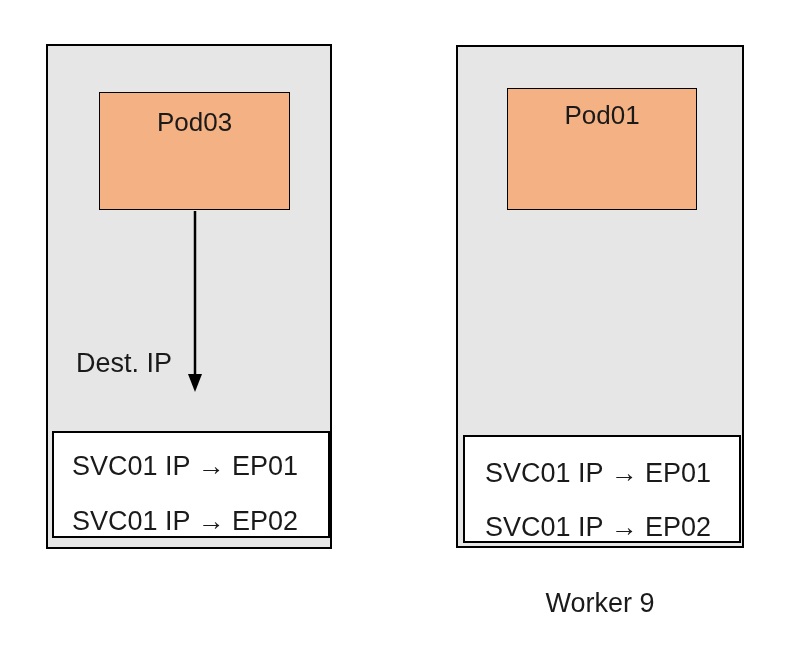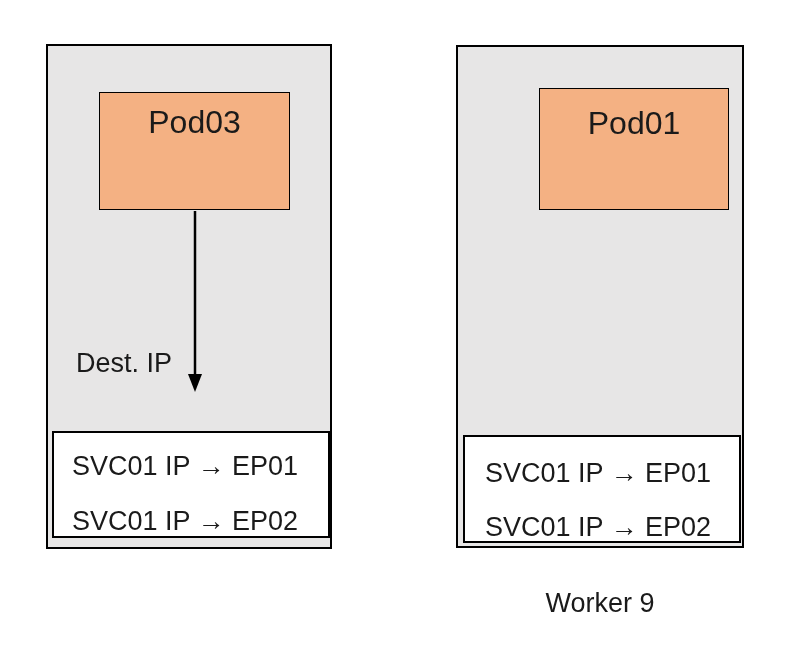--- a/index.html
+++ b/index.html
@@ -24,25 +24,25 @@
     background: var(--node-fill);
     border: 2px solid var(--line);
   }
   .node1 { left: 46px; top: 44px; width: 286px; height: 505px; }
   .node2 { left: 456px; top: 45px; width: 288px; height: 503px; }
   .pod {
     position: absolute;
     background: var(--pod-fill);
     border: 1.5px solid var(--line);
     text-align: center;
-    font-size: 32px;
+    font-size: 26px;
     line-height: 33px;
   }
   .pod1 { left: 99px; top: 92px; width: 191px; height: 118px; padding-top: 13px; }
-  .pod2 { left: 507px; top: 88px; width: 190px; height: 122px; padding-top: 18px; margin-left: 32px; }
+  .pod2 { left: 507px; top: 88px; width: 190px; height: 122px; padding-top: 10px; }
   .pod2 .pod-line2 { margin-top: 29px; }
   .dest-label {
     position: absolute;
     left: 76px;
     top: 268px;
     font-size: 27px;
     line-height: 38px;
     white-space: pre;
   }
   .arrow-svg { position: absolute; left: 186px; top: 211px; }

